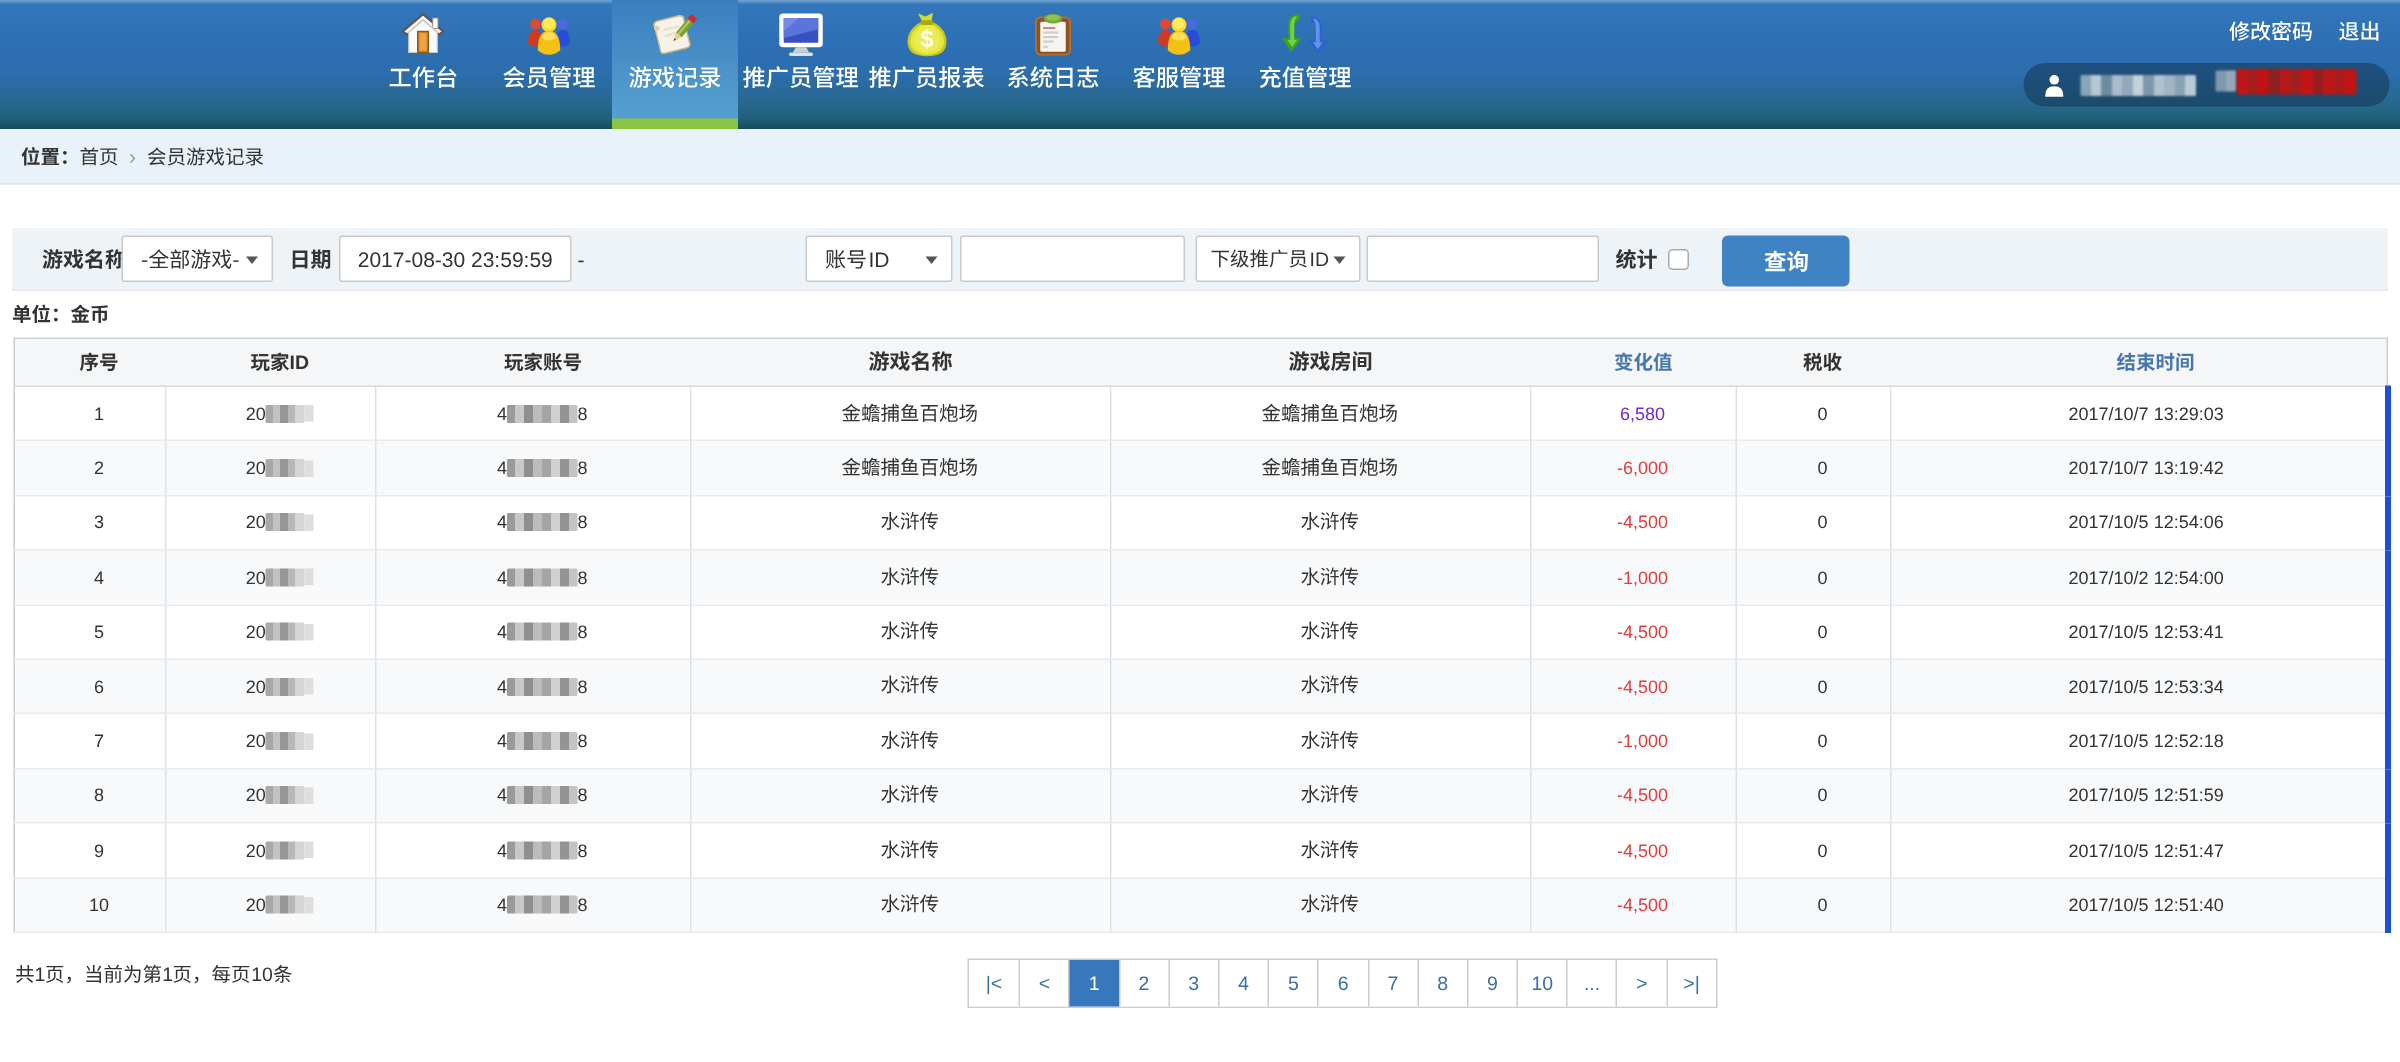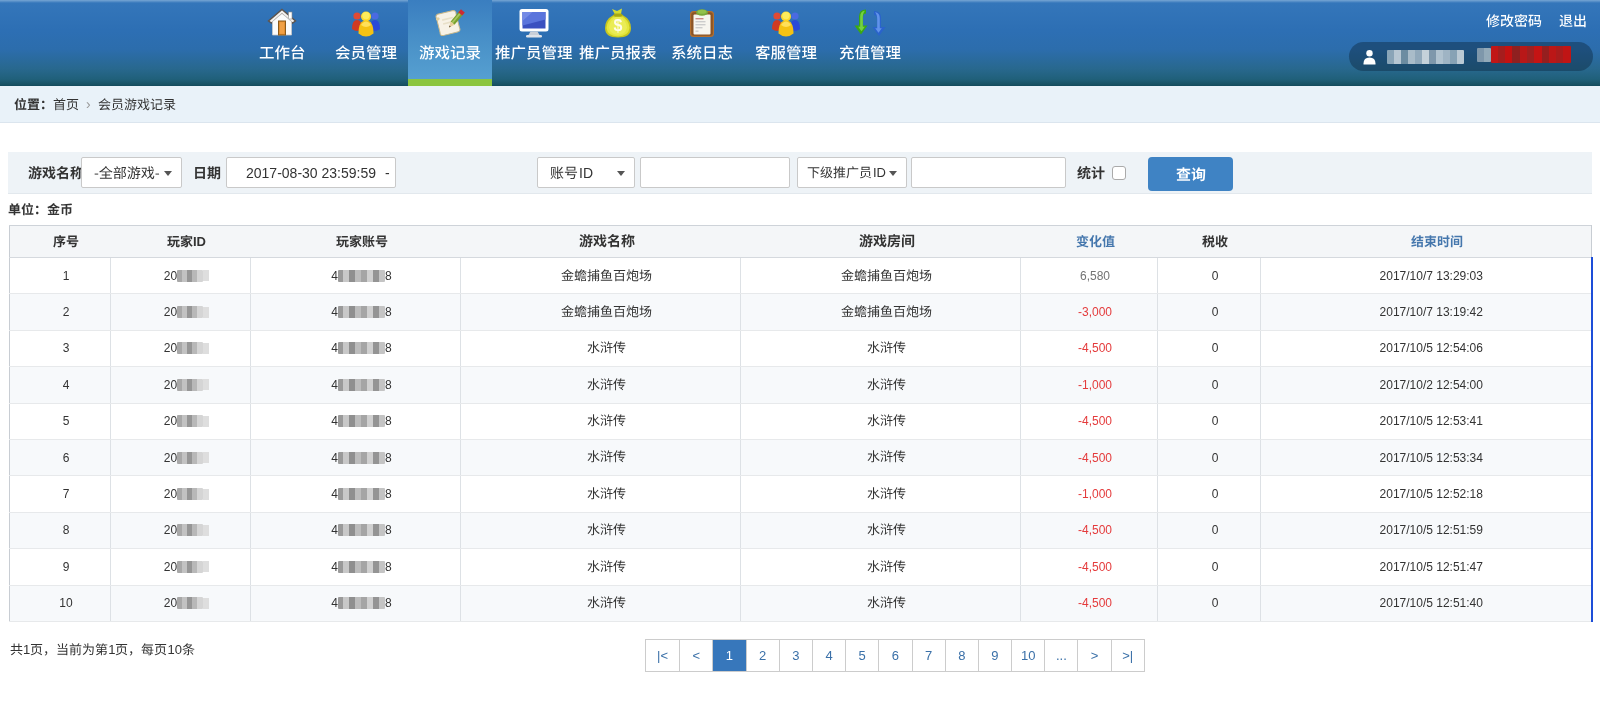--- a/index.html
+++ b/index.html
@@ -22,26 +22,26 @@
 .box{position:absolute;top:5px;height:31px;background:#fff;border:1px solid #c9c9c9;border-radius:2px;
 display:flex;align-items:center;color:#333;font-size:14px}
 .sel .arr{position:absolute;right:9px;top:13px;width:0;height:0;border-left:4.5px solid transparent;border-right:4.5px solid transparent;border-top:5.5px solid #555}
 .btn{position:absolute;left:1140px;top:5px;width:85px;height:34px;background:#3f83c4;border-radius:4px;
 display:flex;align-items:center;justify-content:center}
 .unit{position:absolute;left:8px;top:203px;display:flex;align-items:center;font-weight:bold;font-size:14px;color:#333}
 table.grid{position:absolute;left:9px;top:225px;width:1582px;border-collapse:collapse;table-layout:fixed;font-size:12px;color:#333}
 table.grid th{height:32px;background:#f4f6f8;border-top:1px solid #ced3d9;border-bottom:1px solid #d5d9de;font-size:13px;text-align:center;vertical-align:middle;padding-left:12px}
 table.grid td{height:36.4px;text-align:center;vertical-align:middle;padding-left:12px;border-bottom:1px solid #e7e9eb;border-left:1px solid #dde1e5;border-right:1px solid #dde1e5}
 table.grid td:first-child{border-left:1px solid #c8cdd3}
-table.grid td:last-child{border-right:2px solid #1d4ed8;padding-left:11px}
+table.grid td:last-child{border-right:4px solid #1d4ed8;padding-left:11px}
 table.grid th:first-child{border-left:1px solid #c8cdd3}
 table.grid th:last-child{border-right:1px solid #c8cdd3;padding-left:22px}
 tr.even td{background:#f7f9fb}
 tr.odd td{background:#fff}
-.pos{color:#737373}.neg{color:#e43b3c}
+.pos{color:#6d28d9}.neg{color:#e43b3c}
 .footxt{position:absolute;left:10px;top:642px;display:flex;align-items:center;font-size:13px;color:#333}
 .pager{position:absolute;left:645px;top:639px;display:flex;border:1px solid #ccc;height:33px}
 .pager .pc{width:33.2px;height:31px;border-left:1px solid #ccc;display:flex;align-items:center;justify-content:center;
 color:#3a70a8;font-size:13px;background:#fff}
 .pager .pc:first-child{border-left:none}
 .pager .pc.on{background:#3777bb;color:#fff}
 </style></head><body>
 <svg width="0" height="0" style="position:absolute">
     <defs>
       <path id="g4f4db" d="M421 508C448 374 473 198 481 94L599 127C589 229 560 401 530 533ZM553 836C569 788 590 724 598 681H363V565H922V681H613L718 711C707 753 686 816 667 864ZM326 66V-50H956V66H785C821 191 858 366 883 517L757 537C744 391 710 197 676 66ZM259 846C208 703 121 560 30 470C50 441 83 375 94 345C116 368 137 393 158 421V-88H279V609C315 674 346 743 372 810Z"></path>
@@ -395,21 +395,21 @@
       <div class="arr"></div>
     </div>
     <div class="lab" style="left:185px">
       <svg class="cj" width="28" height="14" viewBox="0 0 28 14" style="overflow:visible;">
         <g transform="translate(0,12) scale(0.014000,-0.014000)">
           <use href="#g65e5b" x="0"></use>
           <use href="#g671fb" x="1000"></use>
         </g>
       </svg>
     </div>
-    <div class="box" style="left:218px;width:170px;justify-content:center">2017-08-30 23:59:59</div>
+    <div class="box" style="left:218px;width:155px;justify-content:center">2017-08-30 23:59:59</div>
     <div class="lab" style="left:377px;font-weight:normal">-</div>
     <div class="box sel" style="left:529px;width:98px;padding-left:12px">
       <svg class="cj" width="28" height="14" viewBox="0 0 28 14" style="overflow:visible;">
         <g transform="translate(0,12) scale(0.014000,-0.014000)">
           <use href="#g8d26r" x="0"></use>
           <use href="#g53f7r" x="1000"></use>
         </g>
       </svg>
       <span style="margin-left:1px">ID</span>
       <div class="arr"></div>
@@ -572,21 +572,21 @@
             <g transform="translate(0,11.2) scale(0.013000,-0.013000)">
               <use href="#g91d1r" x="0"></use>
               <use href="#g87fer" x="1000"></use>
               <use href="#g6355r" x="2000"></use>
               <use href="#g9c7cr" x="3000"></use>
               <use href="#g767er" x="4000"></use>
               <use href="#g70aer" x="5000"></use>
               <use href="#g573ar" x="6000"></use>
             </g>
           </svg></td>
-        <td class="neg">-3,000</td>
+        <td class="neg">-6,000</td>
         <td>0</td>
         <td>2017/10/7 13:19:42</td>
       </tr>
       <tr class="odd">
         <td>3</td>
         <td><span style="display:inline-flex;align-items:center">20<span style="display:inline-block;width:26px;height:12px;background:linear-gradient(90deg,#a8a8a8 0px 5px,#c2c2c2 5px 10px,#969696 10px 15px,#b8b8b8 15px 20px,#d5d5d5 20px 26px);filter:blur(0.4px);border-radius:1px"></span><span style="display:inline-block;width:6px;height:11px;background:#dedede;filter:blur(0.5px)"></span></span></td>
         <td><span style="display:inline-flex;align-items:center">4<span style="display:inline-block;width:47px;height:12px;background:linear-gradient(90deg,#9a9a9a 0px 5px,#c8c8c8 5px 11px,#8f8f8f 11px 17px,#bcbcbc 17px 23px,#a5a5a5 23px 29px,#d0d0d0 29px 35px,#949494 35px 41px,#c4c4c4 41px 47px);filter:blur(0.4px);border-radius:1px"></span>8</span></td>
         <td><svg class="cj" width="39" height="13" viewBox="0 0 39 13" style="overflow:visible;">
             <g transform="translate(0,11.2) scale(0.013000,-0.013000)">
               <use href="#g6c34r" x="0"></use>

